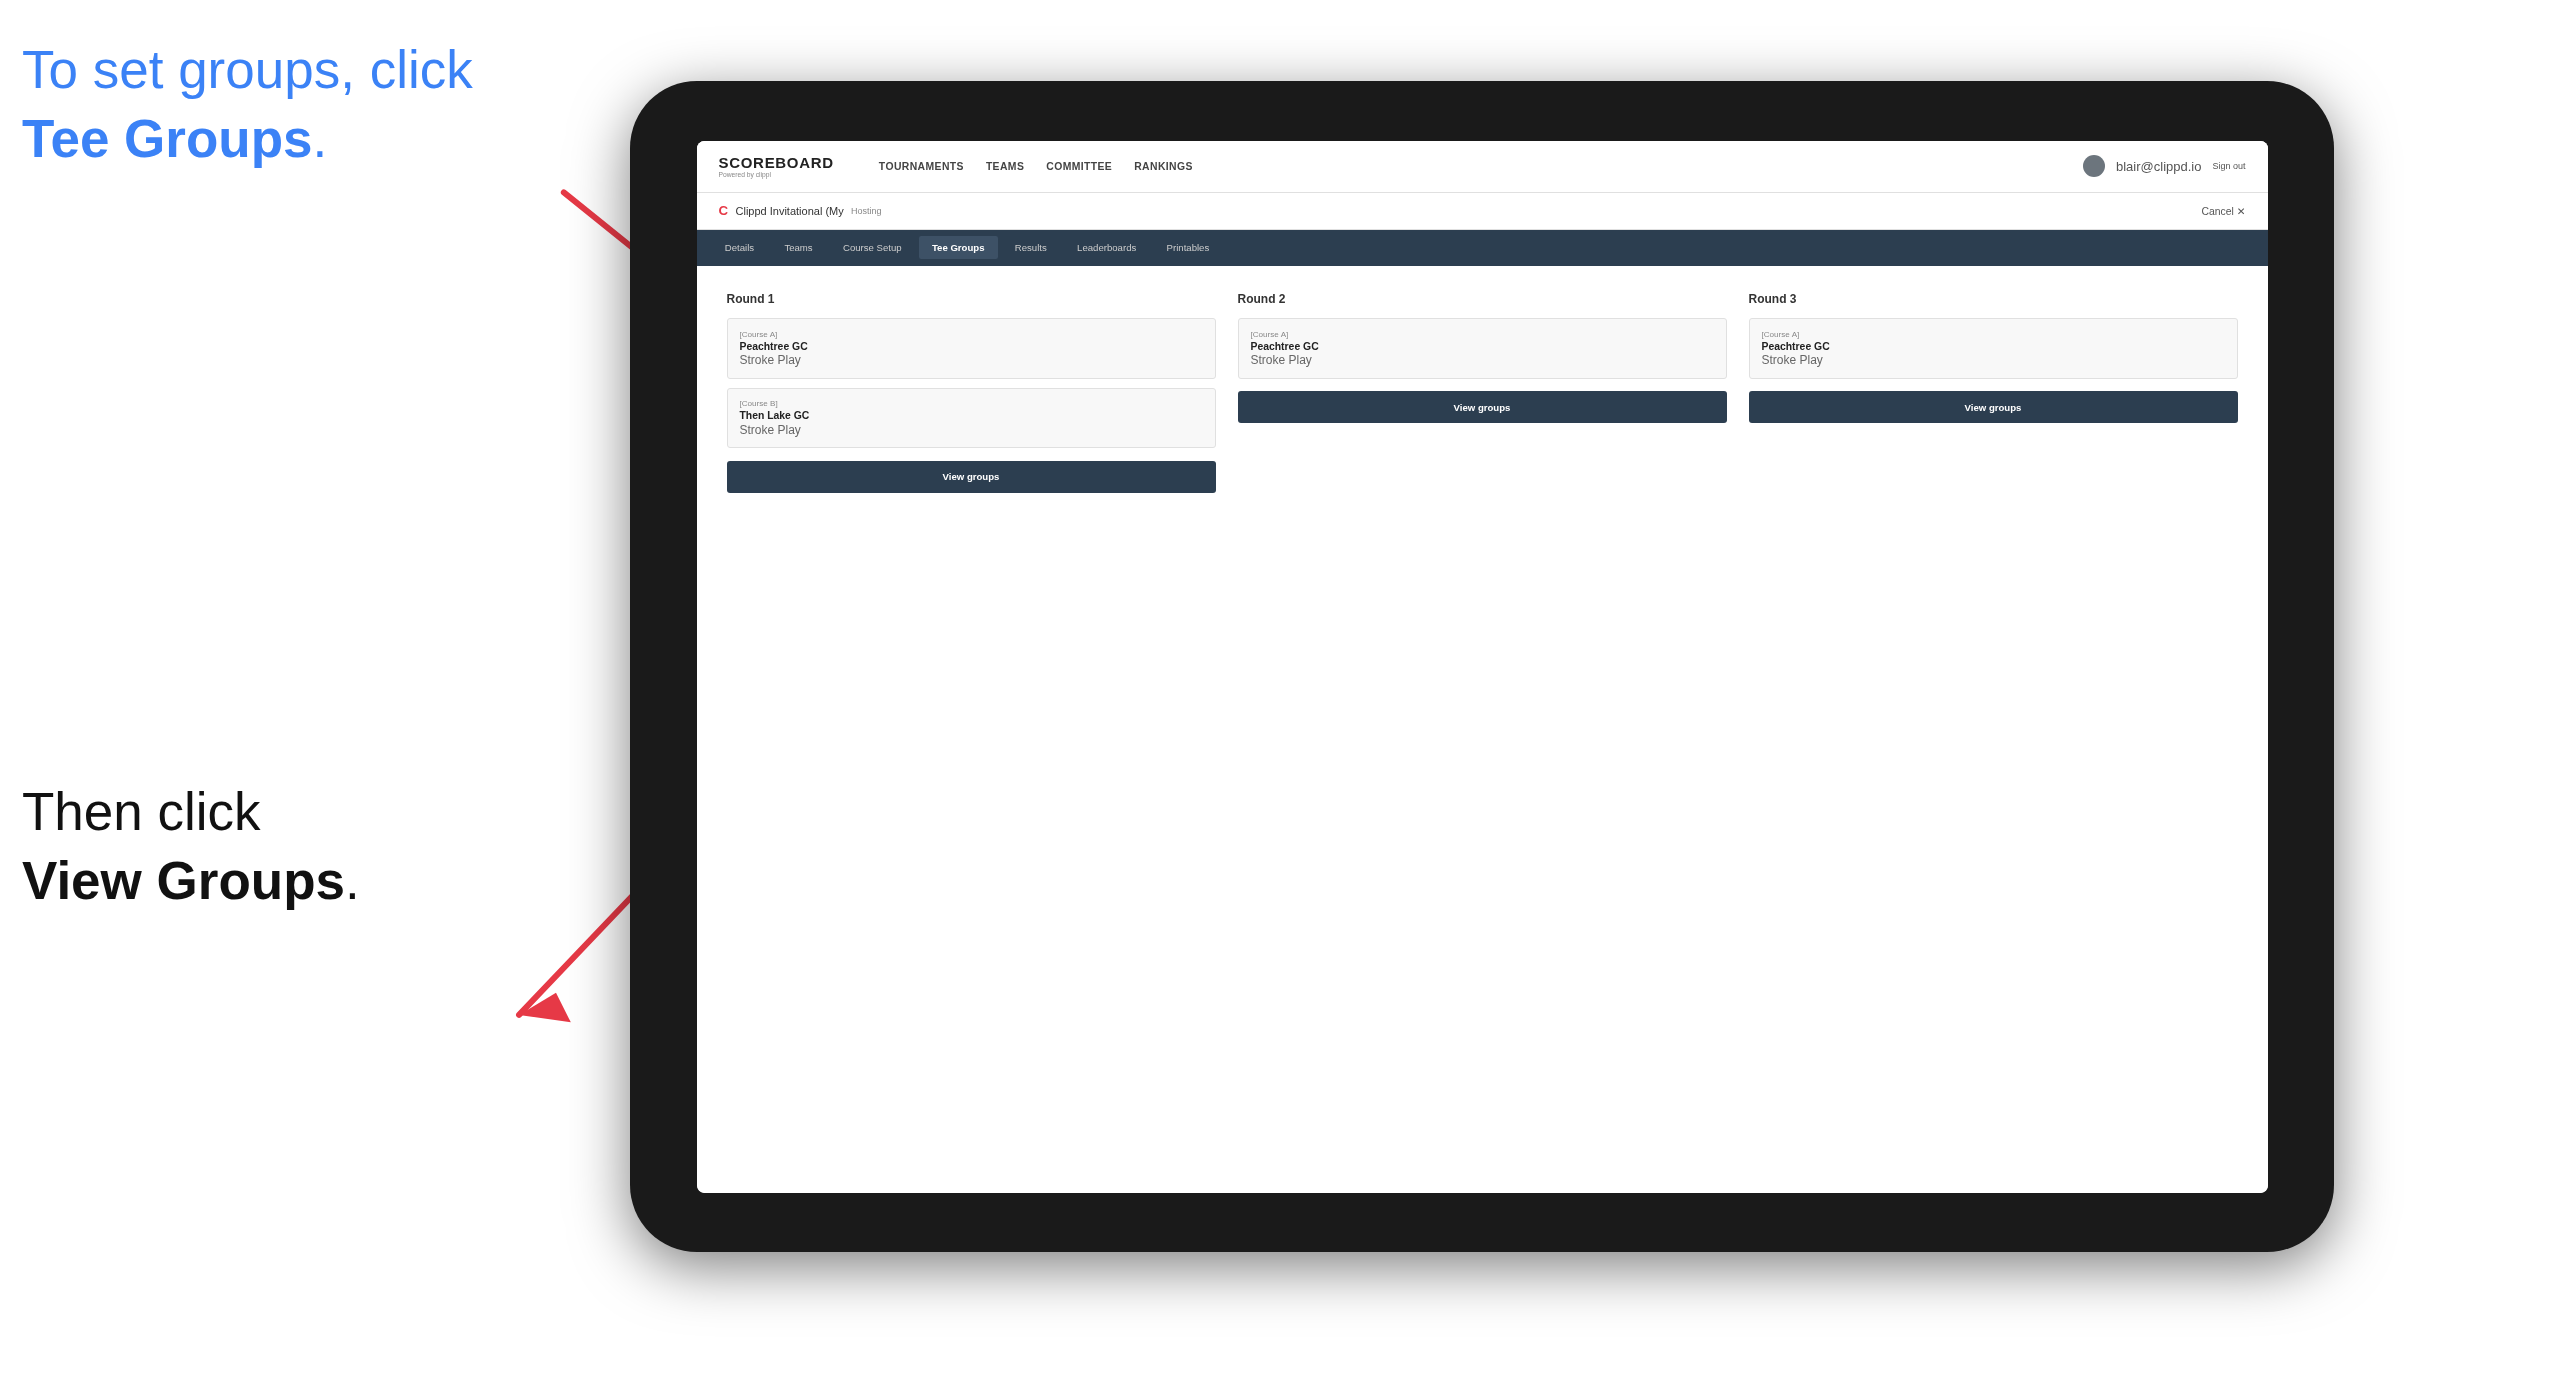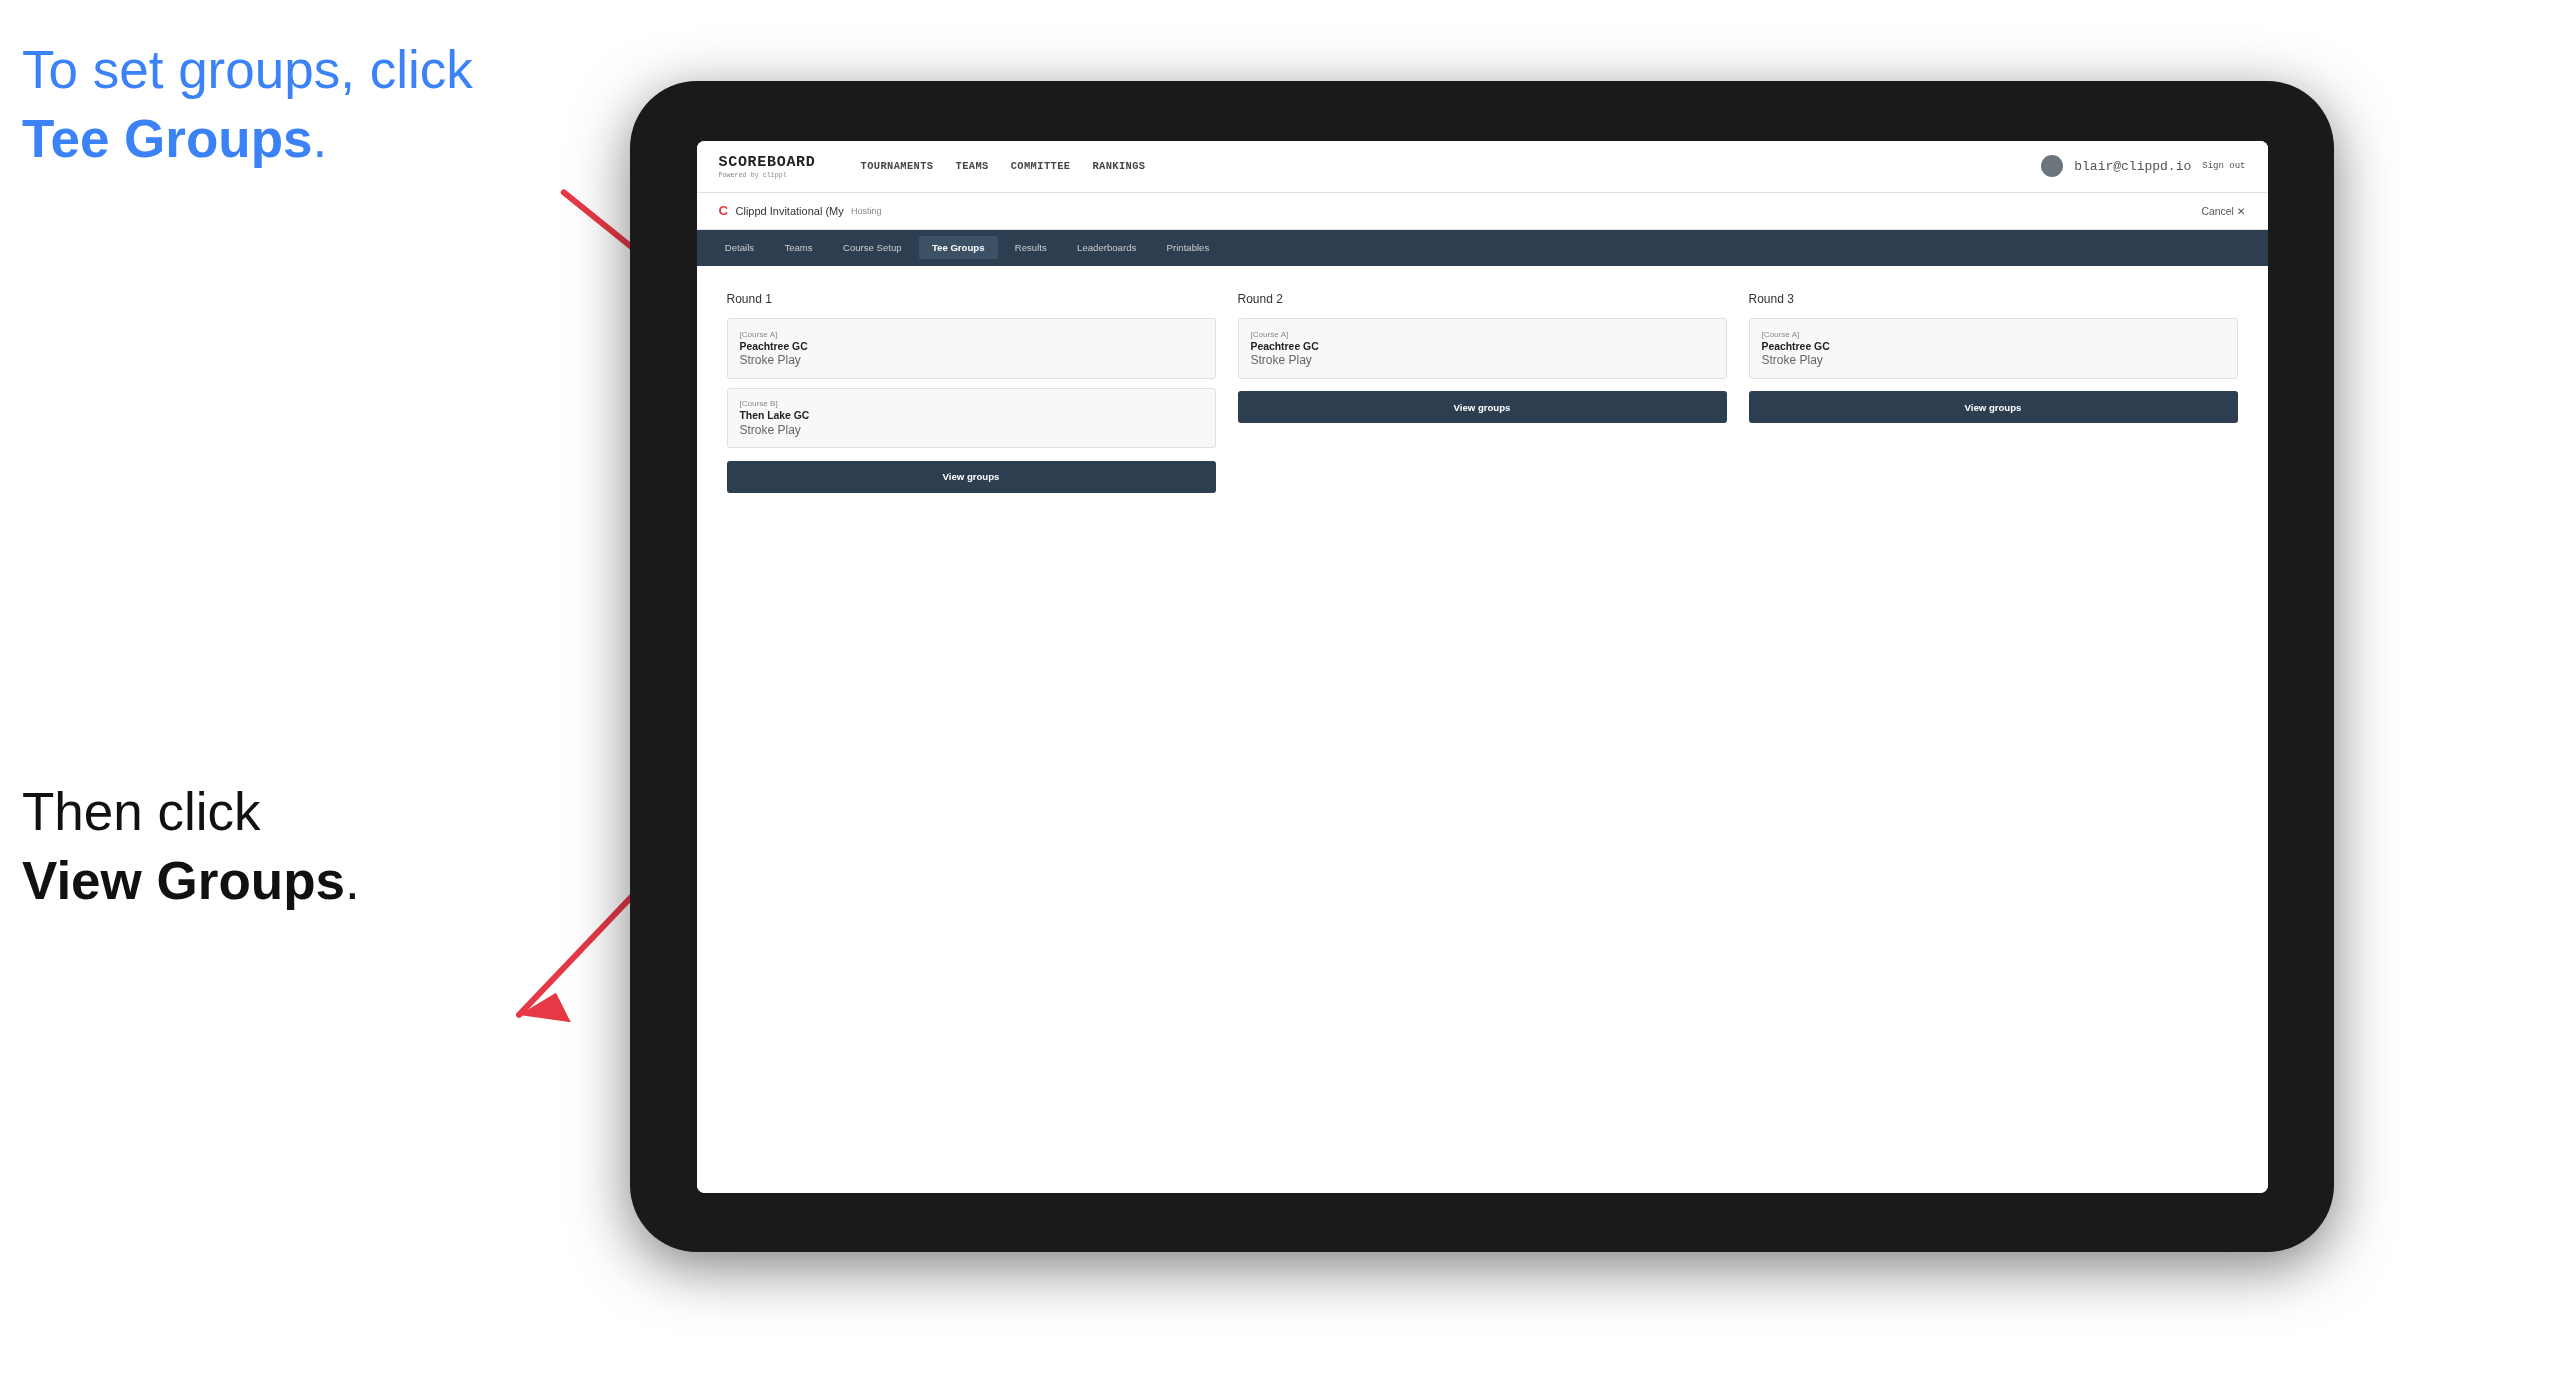--- a/index.html
+++ b/index.html
@@ -85,21 +85,20 @@
 
     
     .nav-bar {
       background: #ffffff;
       height: 52px;
       display: flex;
       align-items: center;
       padding: 0 22px;
       border-bottom: 0.7px solid #e0e0e0;
       gap: 30px;
-      font-family: Liberation Mono, monospace;
     }
 
     .logo-area {
       display: flex;
       flex-direction: column;
       margin-right: 15px;
     }
 
     .logo-text {
       font-size: 15px;
@@ -229,21 +228,21 @@
     }
 
     .round-section {
       display: flex;
       flex-direction: column;
       gap: 9px;
     }
 
     .round-title {
       font-size: 12px;
-      font-weight: 400;
+      font-weight: 700;
       color: #333;
       margin-bottom: 3.7px;
     }
 
     .course-card {
       background: #f8f8f8;
       border: 0.7px solid #e0e0e0;
       border-radius: 3px;
       padding: 10.4px 12px;
     }

